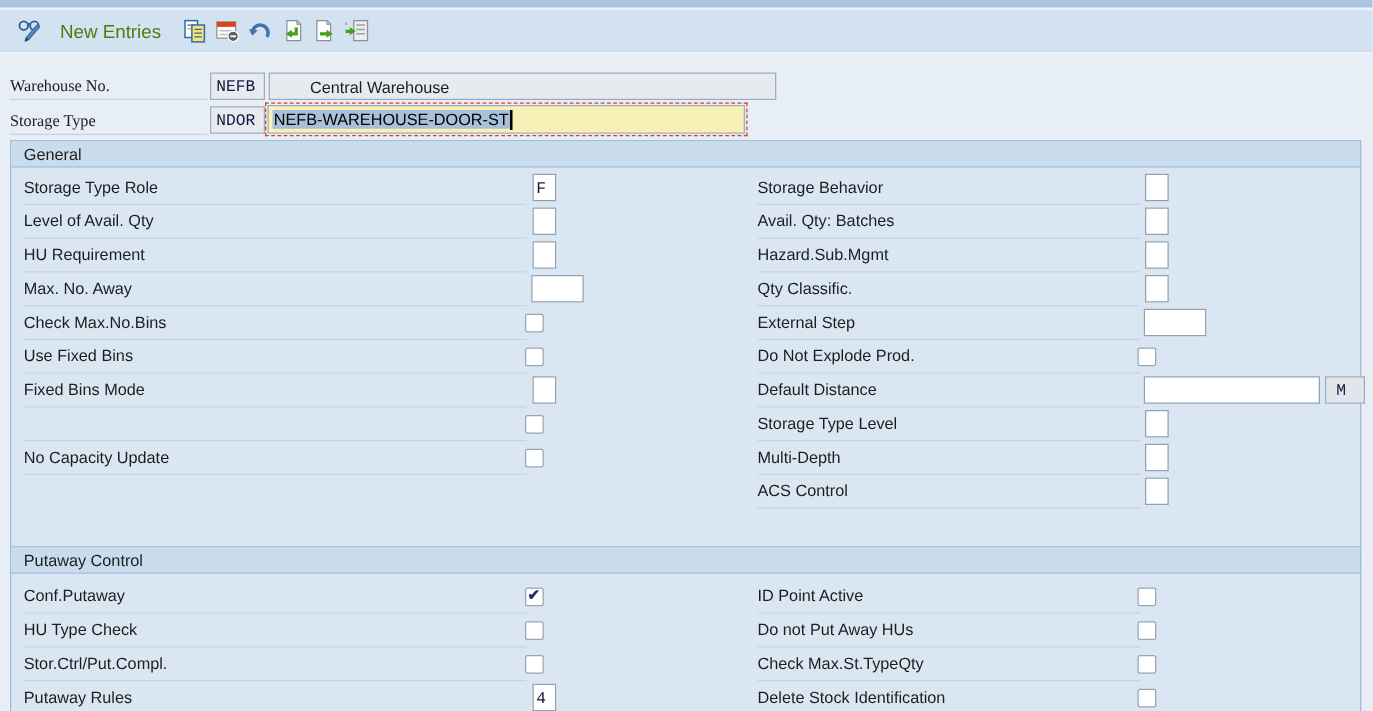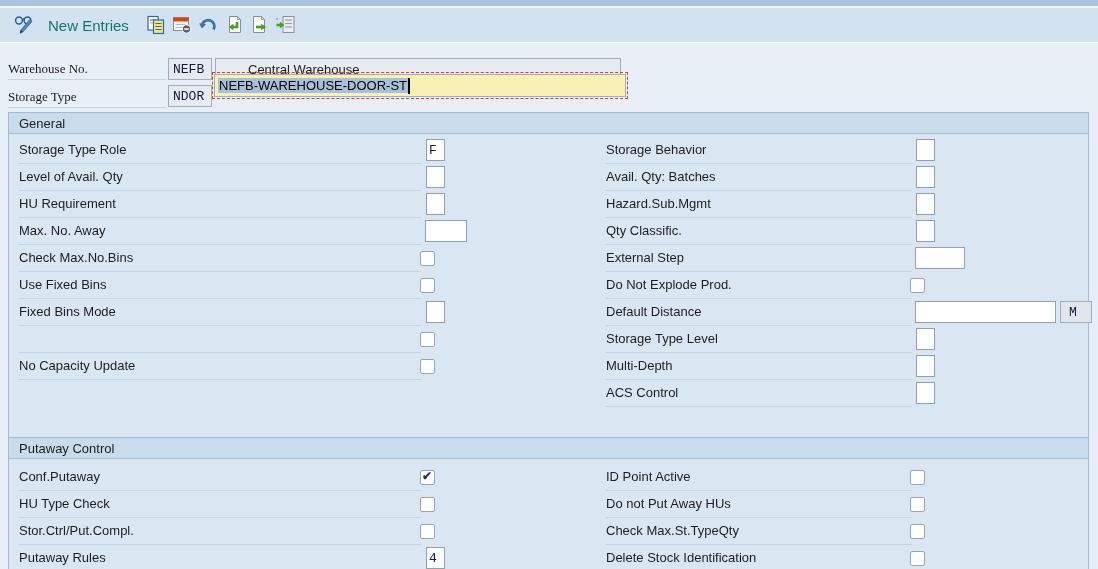--- a/index.html
+++ b/index.html
@@ -9,21 +9,21 @@
     overflow:hidden;
     background:#E7EEF6;
     font-family:"Liberation Sans",sans-serif;
     font-size:13px;color:#1D1D1D;
     -webkit-font-smoothing:antialiased;
   }
   
   .top-strip{position:absolute;top:0;left:0;right:0;height:6px;background:#A9C4DF;border-bottom:2px solid #EDF4FA;}
   .toolbar{position:absolute;top:8px;left:0;right:0;height:35px;background:#D3E2F0;border-bottom:1px solid #FBFDFE;display:flex;align-items:center;padding-left:10px;box-sizing:border-box;}
   .tb-btn{height:26px;min-width:26px;display:flex;align-items:center;justify-content:center;border:none;background:transparent;padding:0 2px;cursor:pointer;}
-  .tb-label{font-size:15px;color:#0f766e;margin:0 14px 0 8px;white-space:nowrap;}
+  .tb-label{font-size:15px;color:#4d7c0f;margin:0 14px 0 8px;white-space:nowrap;}
   .icon{display:inline-flex;align-items:center;justify-content:center;}
   
   .hlabel{position:absolute;left:8px;white-space:nowrap;font-family:Liberation Serif, serif;}
   .hr-rule{position:absolute;height:1px;background:#C6D4E2;left:8px;width:158px;}
   .ro-field{position:absolute;height:22px;background:#E7EBF0;border:1px solid #9FAEBD;box-sizing:border-box;display:flex;align-items:center;padding:0 4px;color:#16163E;font-family:"Liberation Mono",monospace;font-size:13px;white-space:nowrap;overflow:hidden;}
   .ro-field.sans{font-family:"Liberation Sans",sans-serif;color:#1D1D1D;}
   .yellow-field{position:absolute;height:23px;background:#F8F0B4;border:1px solid #9FAEBD;box-sizing:border-box;display:flex;align-items:center;padding:0 3px;outline:1px dashed #DE3B2F;outline-offset:1px;white-space:nowrap;}
   .sel-text{background:#A9C0DB;color:#000;padding:0 1px;}
   .caret{display:inline-block;width:2px;height:16px;background:#000;margin-left:0px;}
   
@@ -143,21 +143,21 @@
 </div>
 
 <span class="hlabel" style="top:61px;">Warehouse No.</span>
 <div class="hr-rule" style="top:79px;"></div>
 <div class="ro-field" style="left:168px;top:58px;width:44px;">NEFB</div>
 <div class="ro-field sans" style="left:215px;top:58px;width:406px;padding-left:32px;">Central Warehouse</div>
 
 <span class="hlabel" style="top:89px;">Storage Type</span>
 <div class="hr-rule" style="top:107px;"></div>
 <div class="ro-field" style="left:168px;top:85px;width:44px;">NDOR</div>
-<div class="yellow-field" style="left:214px;top:74px;width:412px;">
+<div class="yellow-field" style="left:214px;top:84px;width:382px;">
   <span class="sel-text">NEFB-WAREHOUSE-DOOR-ST</span>
     <span class="caret"></span>
 </div>
 
 <div class="gbox" style="top:112px;height:346px;">
   <div class="gbox-header">
     <span>General</span>
   </div>
 
   <div class="frow" style="top:25px;">

